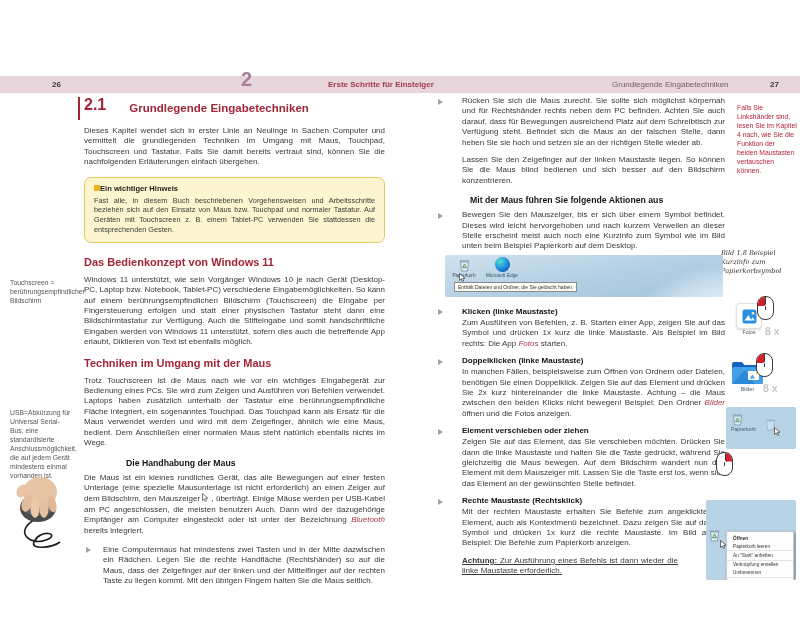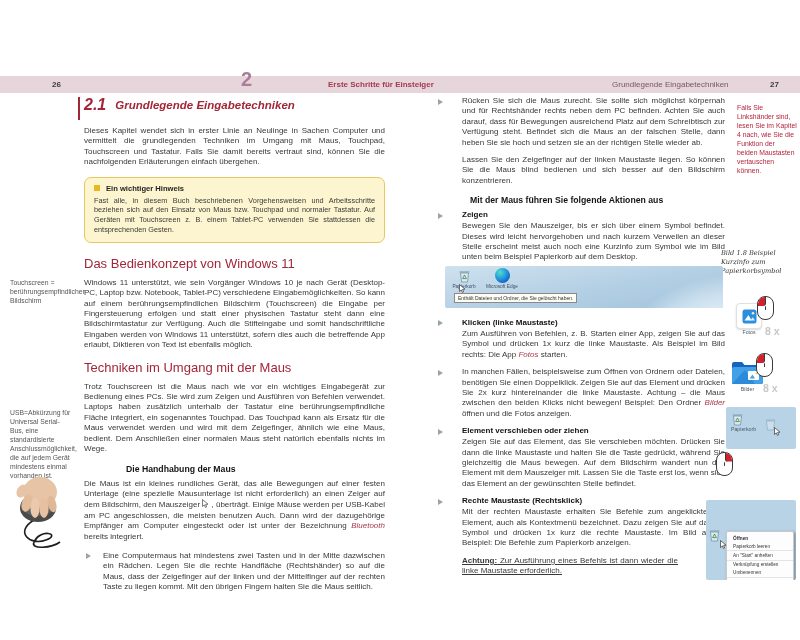--- a/index.html
+++ b/index.html
@@ -12,32 +12,32 @@
   .band{position:absolute;left:0;top:76px;width:800px;height:17px;background:#e7d5dc;}
   .pg-num{position:absolute;top:80px;font-size:8px;font-weight:bold;color:#3c3c3c;}
   .pg-num.left{left:52px;}
   .pg-num.right{left:770px;}
   .chapter-num{position:absolute;left:241px;top:68px;font-size:20px;font-weight:bold;color:#a87e9b;}
   .chapter-title{position:absolute;left:328px;top:80px;font-size:8px;font-weight:bold;color:#a43a50;}
   .running-title{position:absolute;left:612px;top:80px;font-size:8px;color:#74585e;}
 
   
   .body-p{font-size:8px;line-height:10.4px;text-align:justify;color:#383838;margin:0 0 9px 0;}
-  .h-red{font-size:13px;font-weight:normal;color:#a32638;margin:3px 0 7px 0;}
+  .h-red{font-size:11px;font-weight:bold;color:#a32638;margin:3px 0 7px 0;}
   .h-black{font-size:8.7px;font-weight:bold;color:#141414;margin:3px 0 5px 0;padding-left:42px;}
   .ital-red{font-style:italic;color:#a8394c;}
 
   
   #leftcol{position:absolute;left:84px;top:96px;width:301px;}
   .title-rule{position:absolute;left:78px;top:97px;width:2px;height:23px;background:#a32638;}
-  .sec-title{display:flex;align-items:center;gap:9px;margin:0 0 12px 0;color:#a32638;font-style:italic;}
+  .sec-title{display:flex;align-items:flex-end;gap:23px;margin:0 0 12px 0;color:#a32638;}
   .sec-num{font-size:16px;font-weight:bold;}
   .sec-name{font-size:11.5px;font-weight:bold;}
   .hint{background:#fcf5d0;border:1px solid #e5c95e;border-radius:7px;padding:6px 9px 7px 9px;margin:2px 0 13px 0;}
-  .hint-title{font-size:7.6px;font-weight:bold;color:#1f1f1f;margin-bottom:3px;display:flex;align-items:center;gap:6px;}
+  .hint-title{font-size:7.6px;font-weight:bold;color:#1f1f1f;margin-bottom:3px;display:flex;align-items:center;}
   .hint-sq{width:6px;height:6px;background:#e9b722;flex:0 0 auto;}
   .hint-body{font-size:7.3px;line-height:9.8px;text-align:justify;color:#3a3a3a;}
   .bullet{position:relative;padding-left:19px;}
   .marker{position:absolute;left:2px;top:2.5px;width:0;height:0;
     border-left:5px solid #9aa89a;border-top:3.2px solid transparent;border-bottom:3.2px solid transparent;}
   .cursor-inline{display:inline-block;width:7px;height:9px;vertical-align:-1px;}
 
   
   .mnote{position:absolute;font-size:6.8px;line-height:9px;color:#565656;}
   .mnote.red{color:#b5233d;}
@@ -153,21 +153,20 @@
   <div class="bullet-r">
     <span class="marker"></span>
     <p class="body-p" style="margin:0;">Rücken Sie sich die Maus zurecht. Sie sollte sich möglichst körpernah und für Rechtshänder rechts neben dem PC befinden. Achten Sie auch darauf, dass für Bewegungen ausreichend Platz auf dem Schreibtisch zur Verfügung steht. Befindet sich die Maus an der falschen Stelle, dann heben Sie sie hoch und setzen sie an der richtigen Stelle wieder ab.</p>
   </div>
   <p class="body-p indent">Lassen Sie den Zeigefinger auf der linken Maustaste liegen. So können Sie die Maus blind bedienen und sich besser auf den Bildschirm konzentrieren.</p>
 
   <div class="h-black">Mit der Maus führen Sie folgende Aktionen aus</div>
 
   <div class="bullet-r" style="margin-bottom:2px;">
     <span class="marker"></span>
-    <div class="b-title">Zeigen</div>
     <p class="body-p" style="margin:0;">Bewegen Sie den Mauszeiger, bis er sich über einem Symbol befindet. Dieses wird leicht hervorgehoben und nach kurzem Verweilen an dieser Stelle erscheint meist auch noch eine Kurzinfo zum Symbol wie im Bild unten beim Beispiel Papierkorb auf dem Desktop.</p>
   </div>
 
   <div class="shot">
     <div class="bloom"></div>
     <div class="dicon" style="left:2px;top:3px;">
       <svg width="13" height="14" viewBox="0 0 13 14" style="margin:0 auto;">
         <rect x="1.5" y="2" width="10" height="1.8" rx="0.6" fill="#9fb9cc"></rect>
         <path d="M2.5 4 L10.5 4 L9.5 13 L3.5 13 Z" fill="#dde9f2" stroke="#5a7a94" stroke-width="0.6"></path>
         <path d="M6.5 6 L8.4 9.6 L4.6 9.6 Z" fill="none" stroke="#3a8a3a" stroke-width="0.8"></path>
@@ -187,20 +186,21 @@
   </div>
 
   <div class="bullet-r">
     <span class="marker"></span>
     <div class="b-title">Klicken (linke Maustaste)</div>
     <p class="body-p" style="margin:0;"><span>Zum Ausführen von Befehlen, z. B. Starten einer App, zeigen Sie auf das Symbol und drücken 1x kurz die linke Maustaste. Als Beispiel im Bild rechts: Die App </span><span class="ital-red">Fotos</span><span> starten.</span></p>
   </div>
 
   <div class="bullet-r">
     <span class="marker"></span>
+    <div class="b-title">Doppelklicken (linke Maustaste)</div>
     <p class="body-p" style="margin:0;"><span>In manchen Fällen, beispielsweise zum Öffnen von Ordnern oder Dateien, benötigen Sie einen Doppelklick. Zeigen Sie auf das Element und drücken Sie 2x kurz hintereinander die linke Maustaste. Achtung – die Maus zwischen den beiden Klicks nicht bewegen! Beispiel: Den Ordner </span><span class="ital-red">Bilder</span><span> öffnen und die Fotos anzeigen.</span></p>
   </div>
 
   <div class="bullet-r">
     <span class="marker"></span>
     <div class="b-title">Element verschieben oder ziehen</div>
     <p class="body-p" style="margin:0;">Zeigen Sie auf das Element, das Sie verschieben möchten. Drücken Sie dann die linke Maustaste und halten Sie die Taste gedrückt, während Sie gleichzeitig die Maus bewegen. Auf dem Bildschirm wandert nun das Element mit dem Mauszeiger mit. Lassen Sie die Taste erst los, wenn sich das Element an der gewünschten Stelle befindet.</p>
   </div>
 
   <div class="bullet-r narrow">

